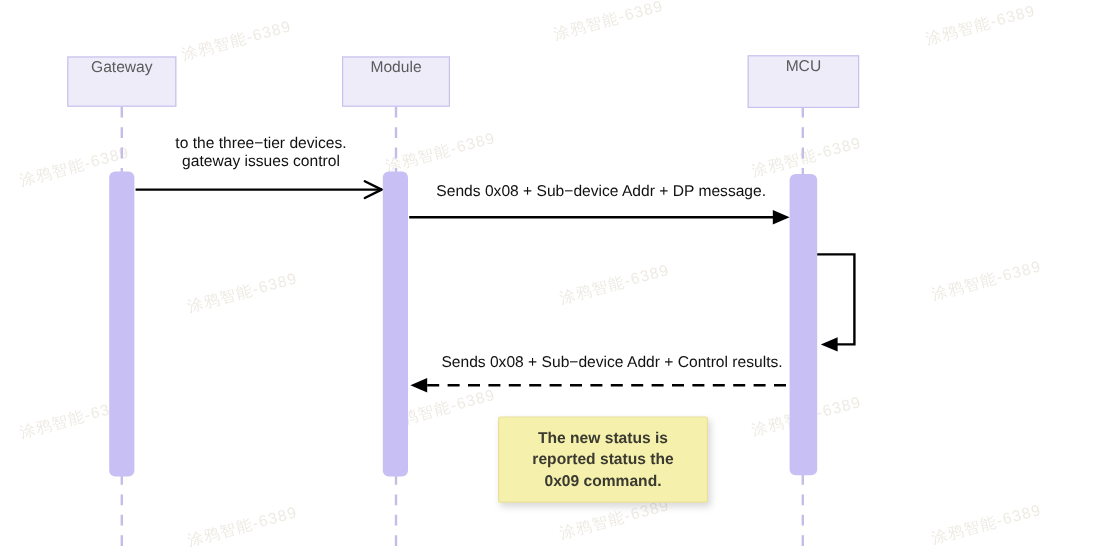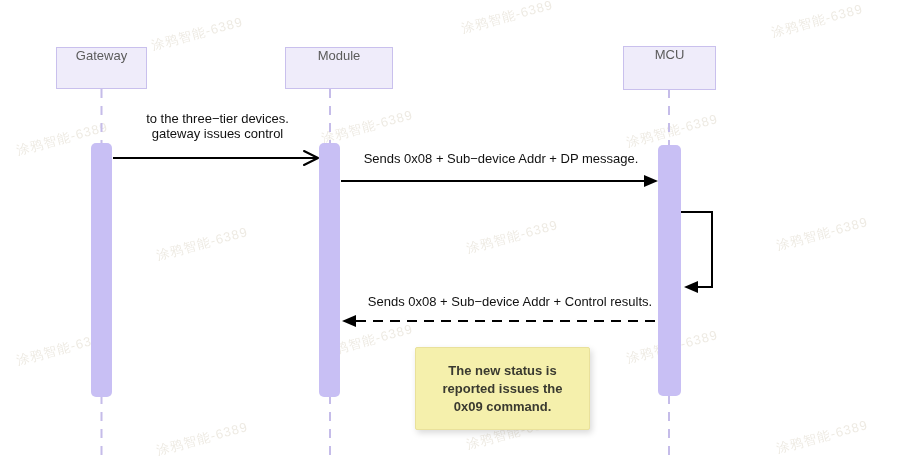--- a/index.html
+++ b/index.html
@@ -27,21 +27,21 @@
   
   .actor{
     position:absolute;z-index:2;
     background:var(--actor-fill);
     border:1.6px solid var(--actor-border);
     display:flex;justify-content:center;
     font-size:13px;color:var(--actor-text);
     box-sizing:border-box;
   }
   .actor.gateway{left:56px;top:47px;width:91px;height:42px;}
-  .actor.module{left:285px;top:47px;width:108px;height:42px;}
+  .actor.module{left:285px;top:47px;width:90px;height:42px;}
   .actor.mcu{left:623px;top:46px;width:93px;height:44px;}
   
   .activation{
     position:absolute;z-index:2;
     background:var(--activation-fill);
     border-radius:5px;
   }
   .activation.gateway{left:91px;top:143px;width:21px;height:254px;}
   .activation.module{left:319px;top:143px;width:21px;height:254px;}
   .activation.mcu{left:658px;top:145px;width:23px;height:251px;}
@@ -52,21 +52,21 @@
     color:var(--message-text);
     text-align:center;
   }
   .msg1{left:95px;top:111px;width:245px;}
   .msg2{left:345px;top:151px;width:312px;}
   .selfmsg{left:715px;top:229px;width:185px;line-height:16px;}
   .msg4{left:340px;top:294px;width:340px;}
   
   .note{
     position:absolute;z-index:4;
-    left:415px;top:347px;width:175px;height:83px;
+    left:415px;top:347px;width:175px;height:72px;
     background:var(--note-fill);
     border:1px solid var(--note-border);
     border-radius:2px;
     box-shadow:2px 3px 6px rgba(0,0,0,0.15);
     display:flex;flex-direction:column;align-items:center;justify-content:center;
     font-size:13px;line-height:18px;font-weight:600;
     color:var(--note-text);
     box-sizing:border-box;
     text-align:center;
   }
@@ -131,17 +131,17 @@
 
   <div class="msg-label msg1">
     <div>to the three−tier devices.</div>
     <div>gateway issues control</div>
   </div>
   <div class="msg-label msg2">Sends 0x08 + Sub−device Addr + DP message.</div>
   <div class="msg-label msg4">Sends 0x08 + Sub−device Addr + Control results.</div>
 
   <div class="note">
     <div>The new status is</div>
-    <div>reported issues the</div>
+    <div>reported status the</div>
     <div>0x09 command.</div>
   </div>
 
 </div>
 
 </body></html>

